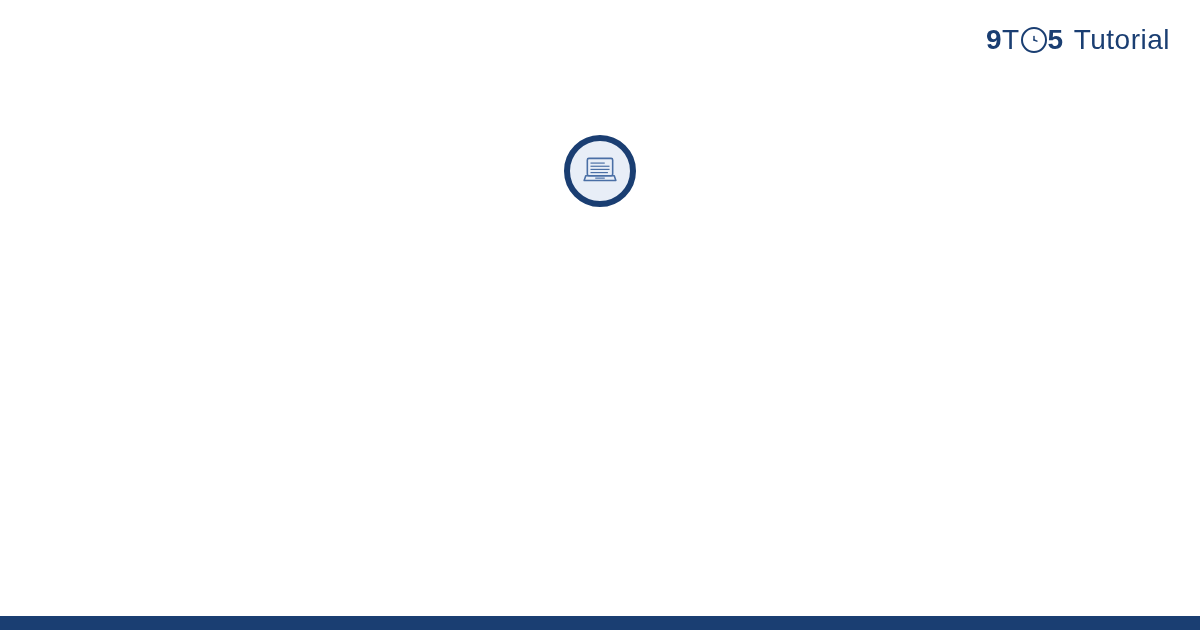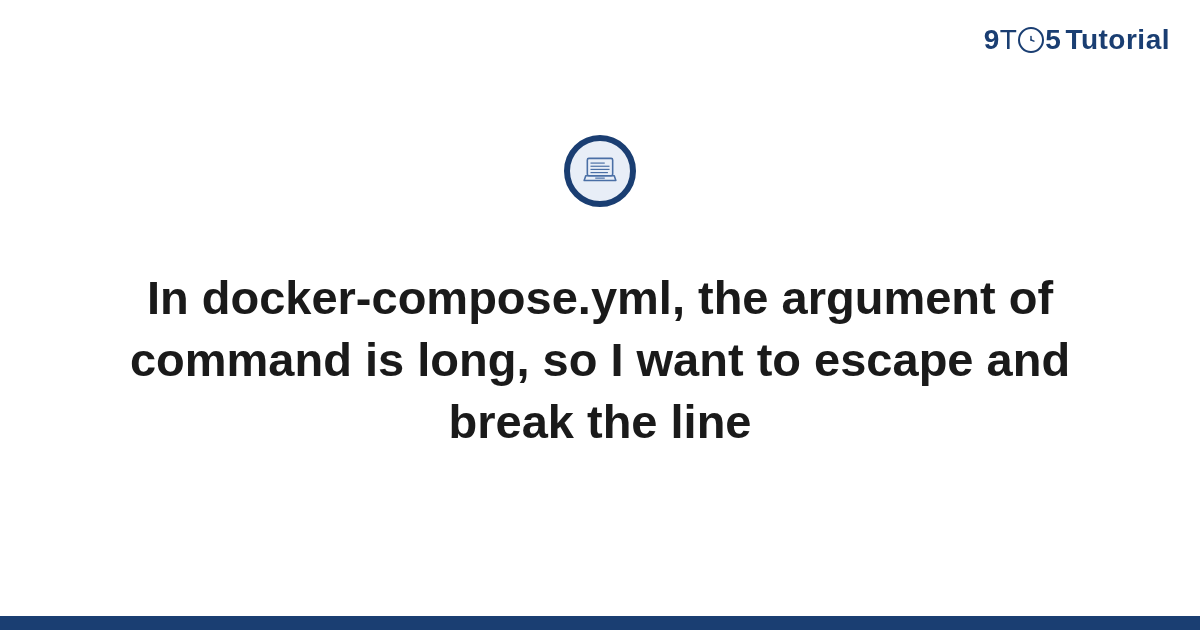--- a/index.html
+++ b/index.html
@@ -41,22 +41,22 @@
       position: relative;
     }
     .logo .t-circle svg {
       width: 14px;
       height: 14px;
     }
     .logo .five {
       font-weight: 600;
     }
     .logo .tutorial {
-      font-weight: 700;
-      margin-left: 4px;
+      font-weight: 400;
+      margin-left: 10px;
     }
     .center-content {
       position: absolute;
       top: 135px;
       left: 0;
       right: 0;
       display: flex;
       flex-direction: column;
       align-items: center;
     }
@@ -114,16 +114,15 @@
     <svg viewBox="0 0 48 48">
       <rect x="8" y="8" width="32" height="22" rx="2" fill="none" stroke="#4a6fa5" stroke-width="2"></rect>
       <line x1="12" y1="14" x2="30" y2="14" stroke="#4a6fa5" stroke-width="1.5"></line>
       <line x1="12" y1="18" x2="36" y2="18" stroke="#4a6fa5" stroke-width="1.5"></line>
       <line x1="12" y1="22" x2="36" y2="22" stroke="#4a6fa5" stroke-width="1.5"></line>
       <line x1="12" y1="26" x2="34" y2="26" stroke="#4a6fa5" stroke-width="1.5"></line>
       <path d="M 6 30 L 4 36 L 44 36 L 42 30 Z" fill="none" stroke="#4a6fa5" stroke-width="2" stroke-linejoin="round"></path>
       <line x1="18" y1="33" x2="30" y2="33" stroke="#4a6fa5" stroke-width="1.5"></line>
     </svg>
   </div>
-  <h1 class="headline">In docker-compose.yml, the argument of command is long, so I want to escape and break the line</h1>
 </div>
 
 <div class="footer-bar"></div>
 
 </body></html>

